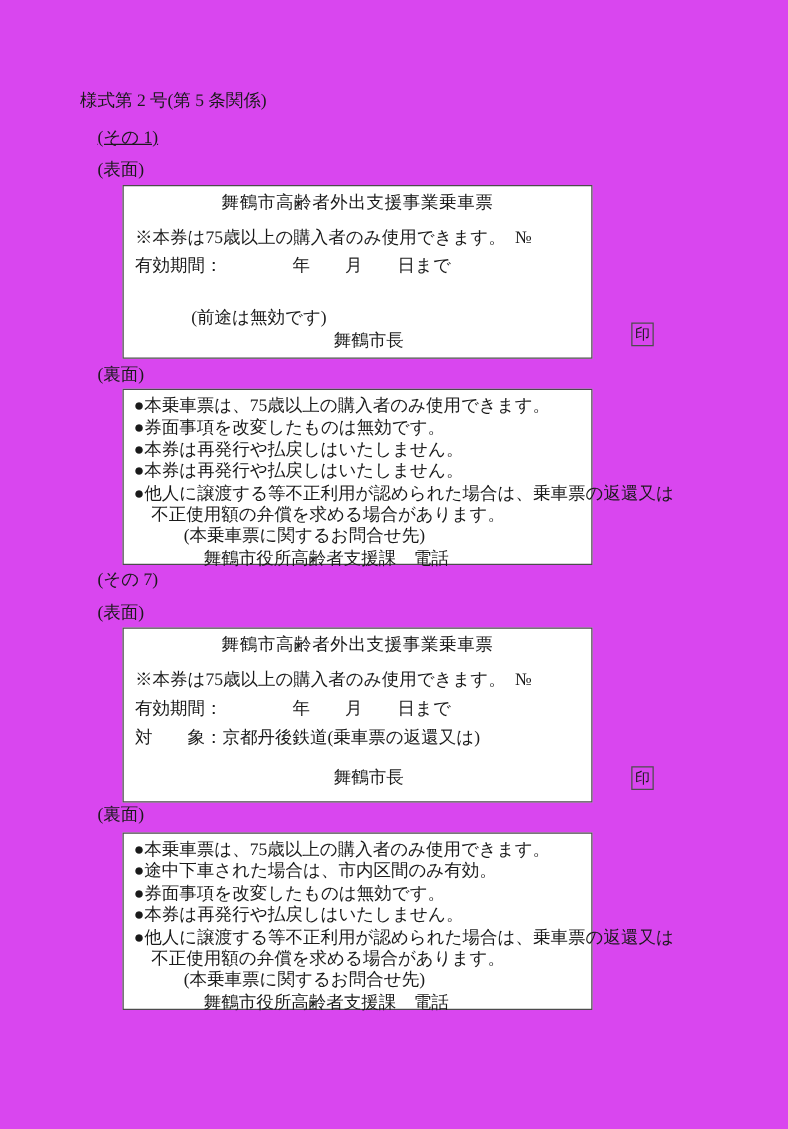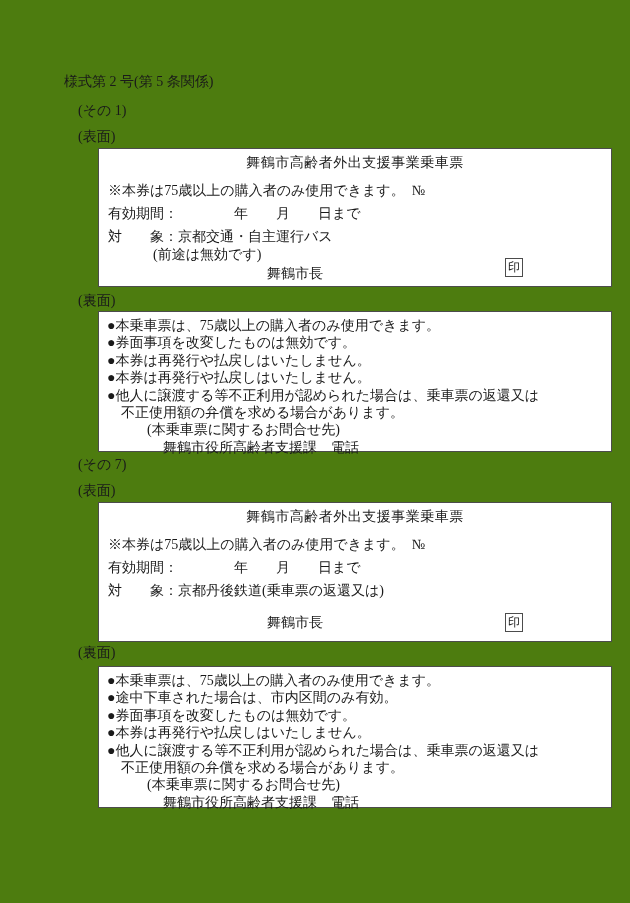--- a/index.html
+++ b/index.html
@@ -1,32 +1,32 @@
 <!DOCTYPE html>
 <html lang="ja"><head>
 <meta charset="utf-8">
 <style>
   html, body { margin: 0; padding: 0; background: #ffffff; }
   .page {
     position: relative;
     width: 630px;
     height: 903px;
-    background: #4d7c0f;
+    background: #d946ef;
     font-family: "Liberation Serif", "DejaVu Serif", serif;
     font-size: 14px;
     color: #1a1a1a;
     overflow: hidden;
   }
   .lbl { position: absolute; white-space: pre; line-height: 16px; }
 
   
   .ticket {
     position: absolute;
     left: 98px;
-    width: 514px;
+    width: 376px;
     border: 1px solid #4c4c4c;
     background: #ffffff;
     box-sizing: border-box;
   }
   #box-front-1 { top: 148px; height: 139px; }
   #box-back-1  { top: 311px; height: 141px; }
   #box-front-2 { top: 502px; height: 140px; }
   #box-back-2  { top: 666px; height: 142px; }
 
   
@@ -59,29 +59,28 @@
   .ind-contact { padding-left: 40px; }
   .ind-office { padding-left: 56px; }
 </style>
 </head>
 <body>
 
 <div class="page">
 
   <div class="lbl" style="left:64px; top:74px;">様式第 2 号(第 5 条関係)</div>
 
-  <div class="lbl" style="left:78px; top:103px;">(その 1)</div>
+  <div class="lbl" style="left:78px; top:103px;text-decoration:underline;">(その 1)</div>
   <div class="lbl" style="left:78px; top:129px;">(表面)</div>
 
   <div class="ticket" id="box-front-1">
     <div class="t-row t-title">舞鶴市高齢者外出支援事業乗車票</div>
     <div class="t-row t-note">※本券は75歳以上の購入者のみ使用できます。</div>
     <div class="t-row t-no">№</div>
     <div class="t-row t-valid">有効期間：　　　　年　　月　　日まで</div>
-    <div class="t-row t-target">対　　象：京都交通・自主運行バス</div>
     <div class="t-row t-target-sub">(前途は無効です)</div>
     <div class="t-row t-mayor-1">舞鶴市長</div>
     <div class="t-seal t-seal-1">印</div>
   </div>
 
   <div class="lbl" style="left:78px; top:293px;">(裏面)</div>
 
   <div class="ticket" id="box-back-1">
     <div class="back-body">
       <div class="back-line">●本乗車票は、75歳以上の購入者のみ使用できます。</div>

